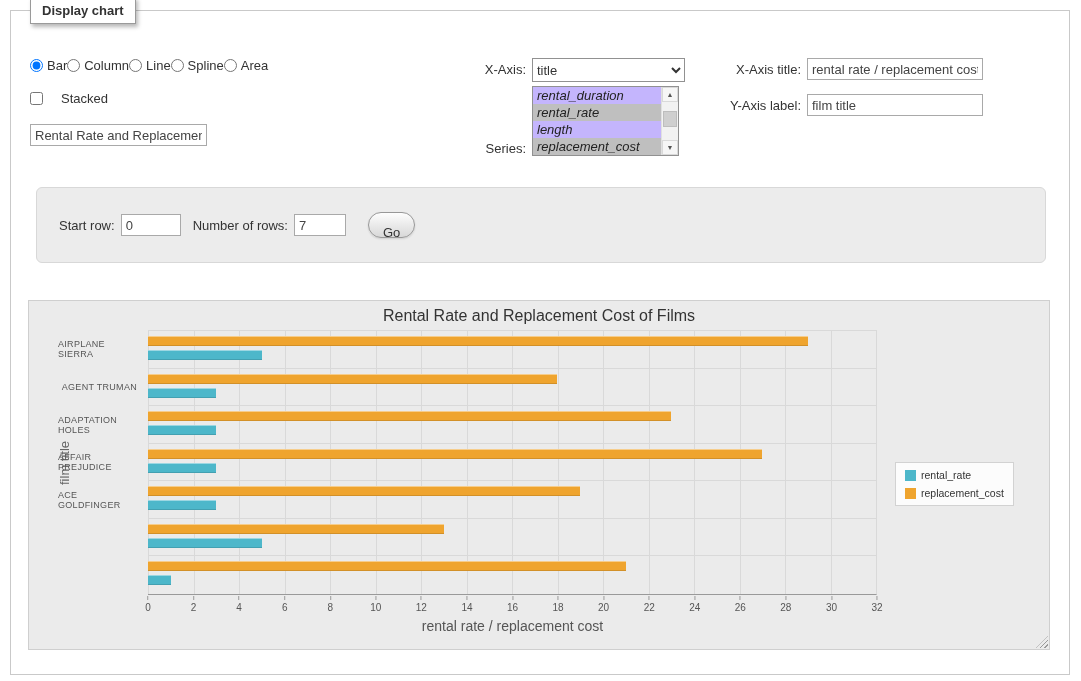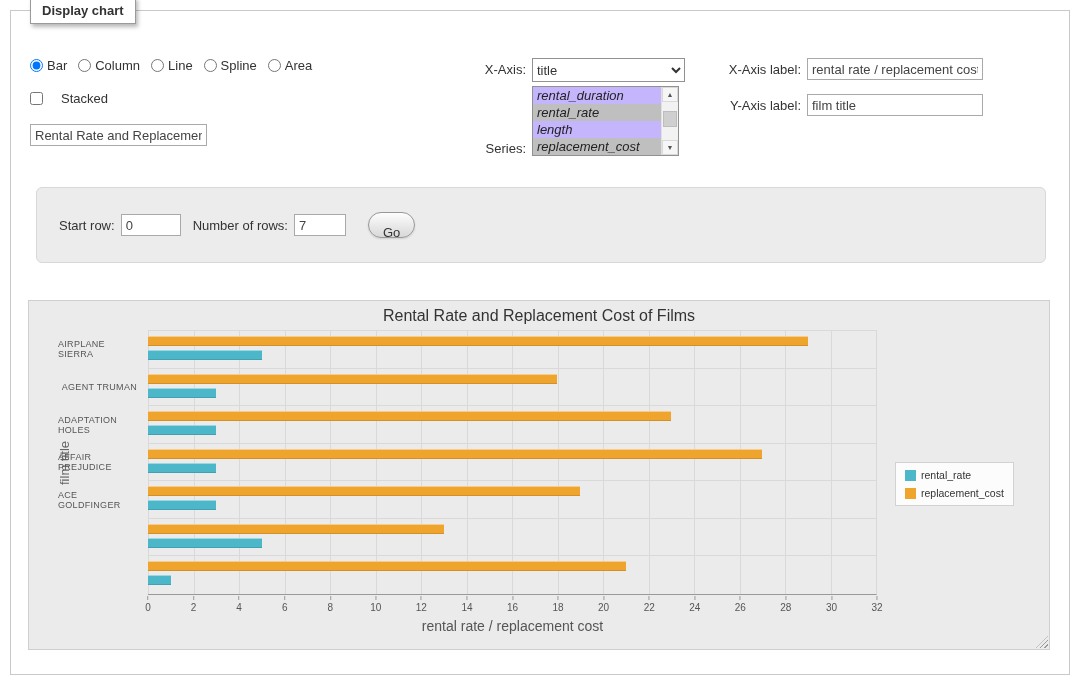--- a/index.html
+++ b/index.html
@@ -10,21 +10,21 @@
   }
   .outer {
     position: absolute; left: 10px; top: 10px; width: 1060px; height: 665px;
     border: 1px solid #c9c9c9; background: #fff;
   }
   .fieldset-legend {
     position: absolute; left: 19px; top: -14px; background: #fff;
     border: 1px solid #9a9a9a; padding: 5px 11px; font-weight: bold;
     box-shadow: 2px 3px 4px rgba(0,0,0,.28); z-index: 5;
   }
-  .chart-type-group { position: absolute; left: 19px; top: 47px; display: flex; align-items: center; gap: 11px; }
+  .chart-type-group { position: absolute; left: 19px; top: 47px; display: flex; align-items: center; }
   .radio-item { display: flex; align-items: center; gap: 4px; cursor: default; }
   input[type=radio], input[type=checkbox] { margin: 0; }
   .stacked-row { position: absolute; left: 19px; top: 80px; display: flex; align-items: center; gap: 18px; }
   .text-input {
     border: 1px solid #a9a9a9; background: #fff; color: #444;
     font: 13px "Liberation Sans", sans-serif; padding: 2px 4px; height: 22px;
   }
   .title-input { position: absolute; left: 19px; top: 113px; width: 177px; }
   .lbl { position: absolute; color: #333; }
   .x-axis-lbl { left: 420px; top: 51px; width: 95px; text-align: right; }
@@ -156,21 +156,21 @@
       </div>
     <div class="series-scrollbar">
       <div class="sb-btn">▲</div>
       <div class="sb-track">
         <div class="sb-thumb"></div>
       </div>
       <div class="sb-btn">▼</div>
     </div>
   </div>
 
-  <span class="lbl xlabel-lbl">X-Axis label:</span>
+  <span class="lbl xlabel-lbl">X-Axis title:</span>
   <input type="text" class="text-input xlabel-input" value="rental rate / replacement cost" style="">
 
   <span class="lbl ylabel-lbl">Y-Axis label:</span>
   <input type="text" class="text-input ylabel-input" value="film title" style="">
 
   <div class="rows-panel">
     <span>Start row:</span>
     <input type="text" class="text-input start-row-input" value="0" style="">
     <span>Number of rows:</span>
     <input type="text" class="text-input num-rows-input" value="7" style="">

